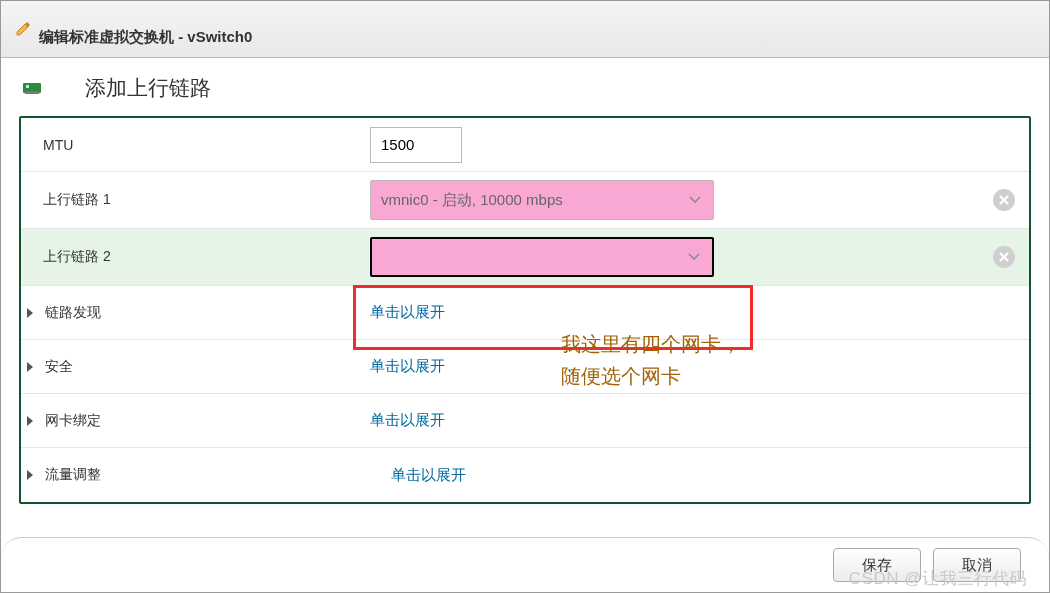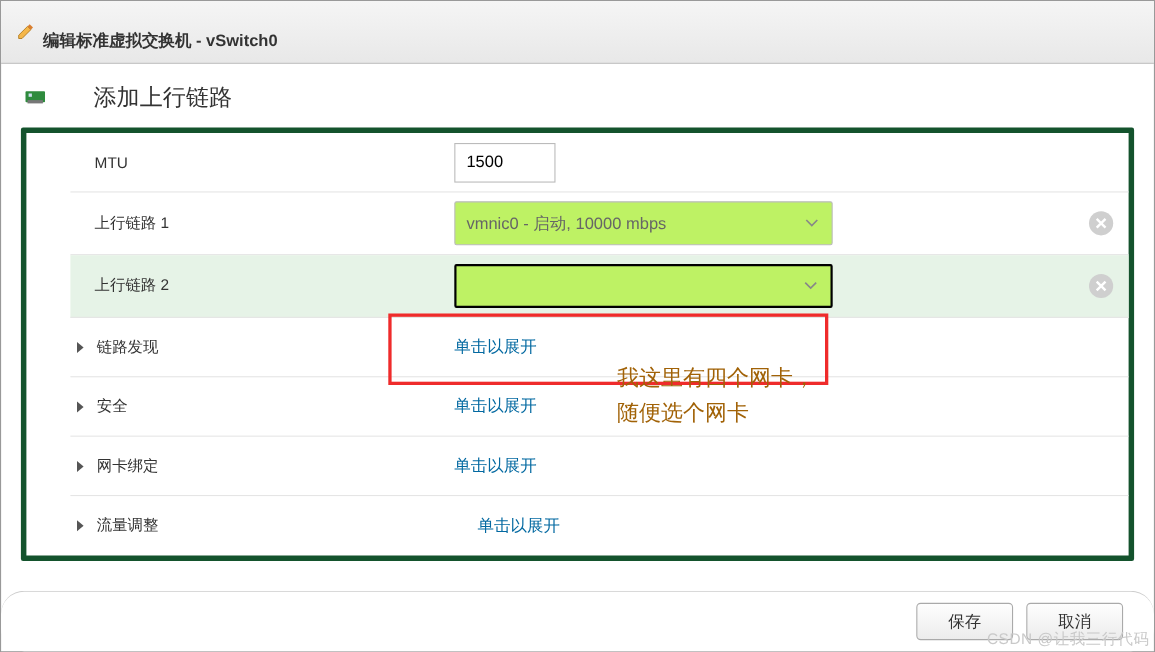--- a/index.html
+++ b/index.html
@@ -51,23 +51,22 @@
     }
     .nic-icon {
       width: 18px; height: 14px;
       display: inline-flex;
     }
     .add-uplink-label {
       font-size: 21px;
       margin-left: 36px;
     }
     .form-table {
-      border: 5px solid #14532d;
+      border: 2px solid #14532d;
       border-radius: 2px;
-      padding-left: 40px;
     }
     .form-row {
       display: flex;
       align-items: center;
       border-bottom: 1px solid #e5e5e5;
       min-height: 54px;
       position: relative;
     }
     .form-row:last-child { border-bottom: none; gap: 21px; }
     .form-row.highlight-row { background: #e6f3e7; }
@@ -104,21 +103,21 @@
       color: #000000;
     }
     .select-wrap {
       width: 344px;
       height: 40px;
       border: 1px solid #bbb;
       border-radius: 2px;
       display: flex;
       align-items: center;
       padding: 4px 10px;
-      background: #bef264;
+      background: #f9a8d4;
       position: relative;
       color: #666;
       font-size: 15px;
     }
     .select-wrap.focus {
       border: 2px solid #000;
     }
     .chevron {
       position: absolute;
       right: 12px;
@@ -178,23 +177,23 @@
       height: 34px;
       border: 1px solid #aaa;
       border-radius: 4px;
       background: linear-gradient(#fefefe, #ececec);
       font-size: 15px;
       cursor: pointer;
       color: #333;
     }
     .watermark {
       position: absolute;
-      right: 4px;
+      right: 22px;
       bottom: 2px;
-      font-size: 14px;
+      font-size: 17px;
       color: #c9c9c9;
       letter-spacing: 0.5px;
       pointer-events: none;
     }
     .form-table-wrap {
       position: relative;
     }
   </style>
 </head>
 <body>

